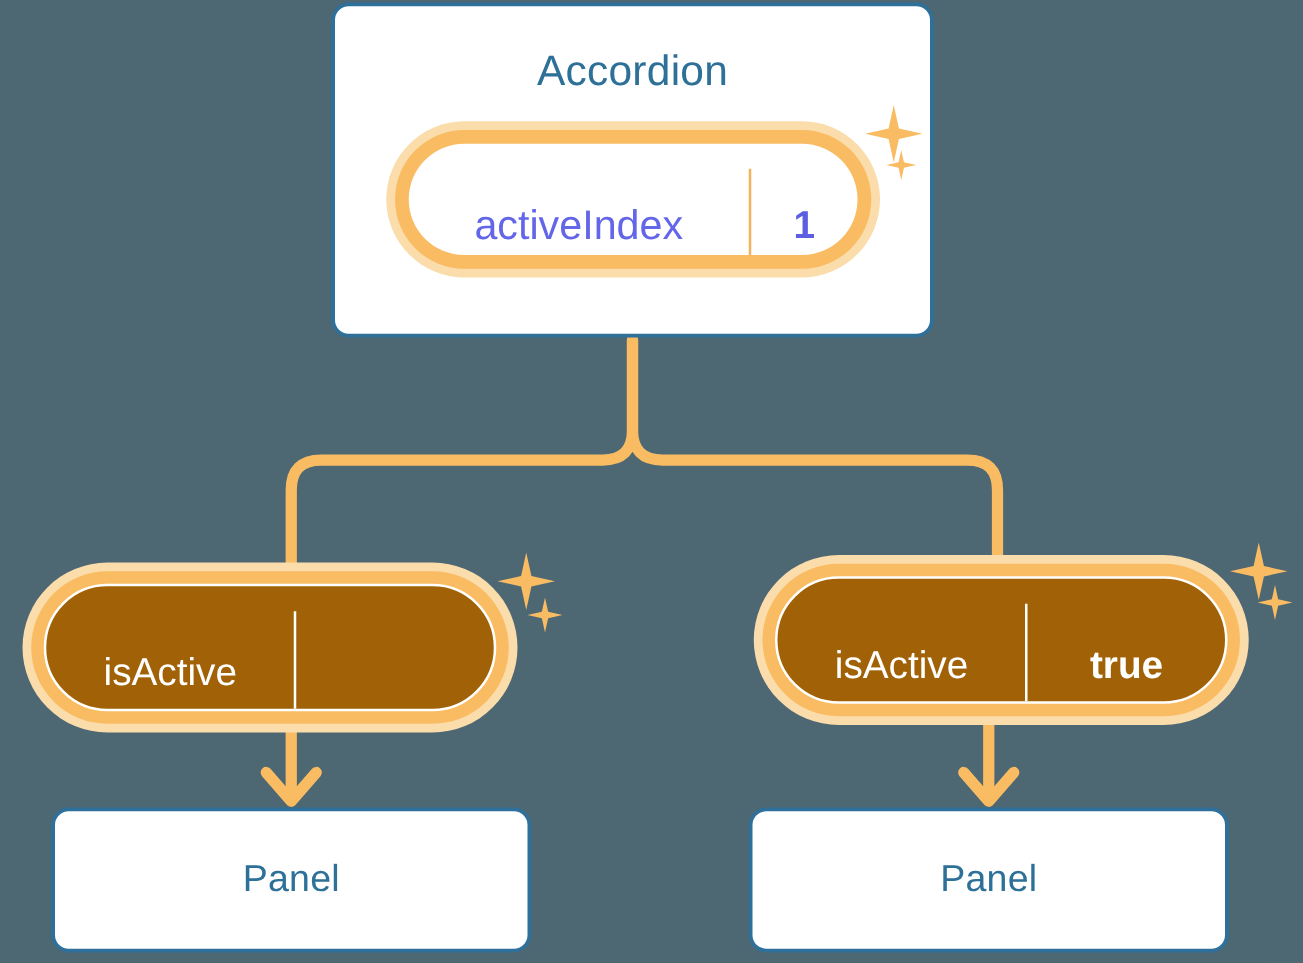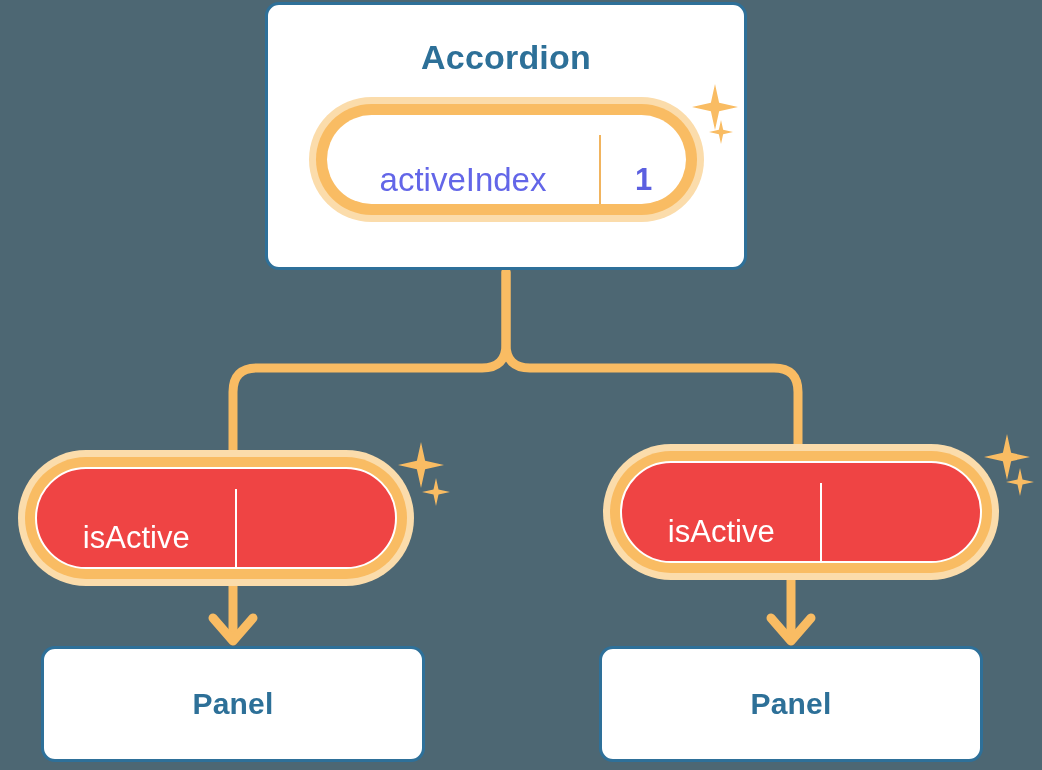--- a/index.html
+++ b/index.html
@@ -33,21 +33,21 @@
   .card {
     position: absolute;
     background: #ffffff;
     border: 3px solid #2e7099;
     border-radius: 14px;
     box-sizing: border-box;
   }
   .card-title {
     color: #2d7098;
     font-size: 34px;
-    font-weight: 700;
+    font-weight: 400;
     text-align: center;
     letter-spacing: 0.2px;
     white-space: nowrap;
   }
 
   
   #accordion-card {
     left: 265px;
     top: 2px;
     width: 482px;
@@ -130,21 +130,21 @@
 
   
   .leaf-pill { width: 396px; height: 136px; }
   #pill-left  { left: 18px;  top: 450px; }
   #pill-right { left: 603px; top: 444px; }
 
   .leaf-pill .pill-halo { left: 0; top: 0; right: 0; bottom: 0; }
   .leaf-pill .pill-ring { left: 7px; top: 7px; right: 7px; bottom: 7px; }
   .leaf-pill .pill-inner {
     left: 17px; top: 17px; right: 17px; bottom: 17px;
-    background: #ef4444;
+    background: #a16207;
     border: 2px solid #ffffff;
   }
   .leaf-pill .pill-key {
     flex: 0 0 56%;
     color: #ffffff;
     font-size: 31px;
     border-right: 2px solid #ffffff;
   }
   .leaf-pill .pill-val {
     flex: 1 1 auto;
@@ -230,20 +230,21 @@
     </div>
   </div>
   <div class="sparkle spark-big" id="spark-left-big"></div>
   <div class="sparkle spark-small" id="spark-left-small"></div>
 
   <div class="pill leaf-pill" id="pill-right">
     <div class="pill-halo"></div>
     <div class="pill-ring"></div>
     <div class="pill-inner">
       <div class="pill-key">isActive</div>
+      <div class="pill-val">true</div>
     </div>
   </div>
   <div class="sparkle spark-big" id="spark-right-big"></div>
   <div class="sparkle spark-small" id="spark-right-small"></div>
 
   <div class="card panel-card" id="panel-left">
     <div class="card-title">Panel</div>
   </div>
 
   <div class="card panel-card" id="panel-right">

